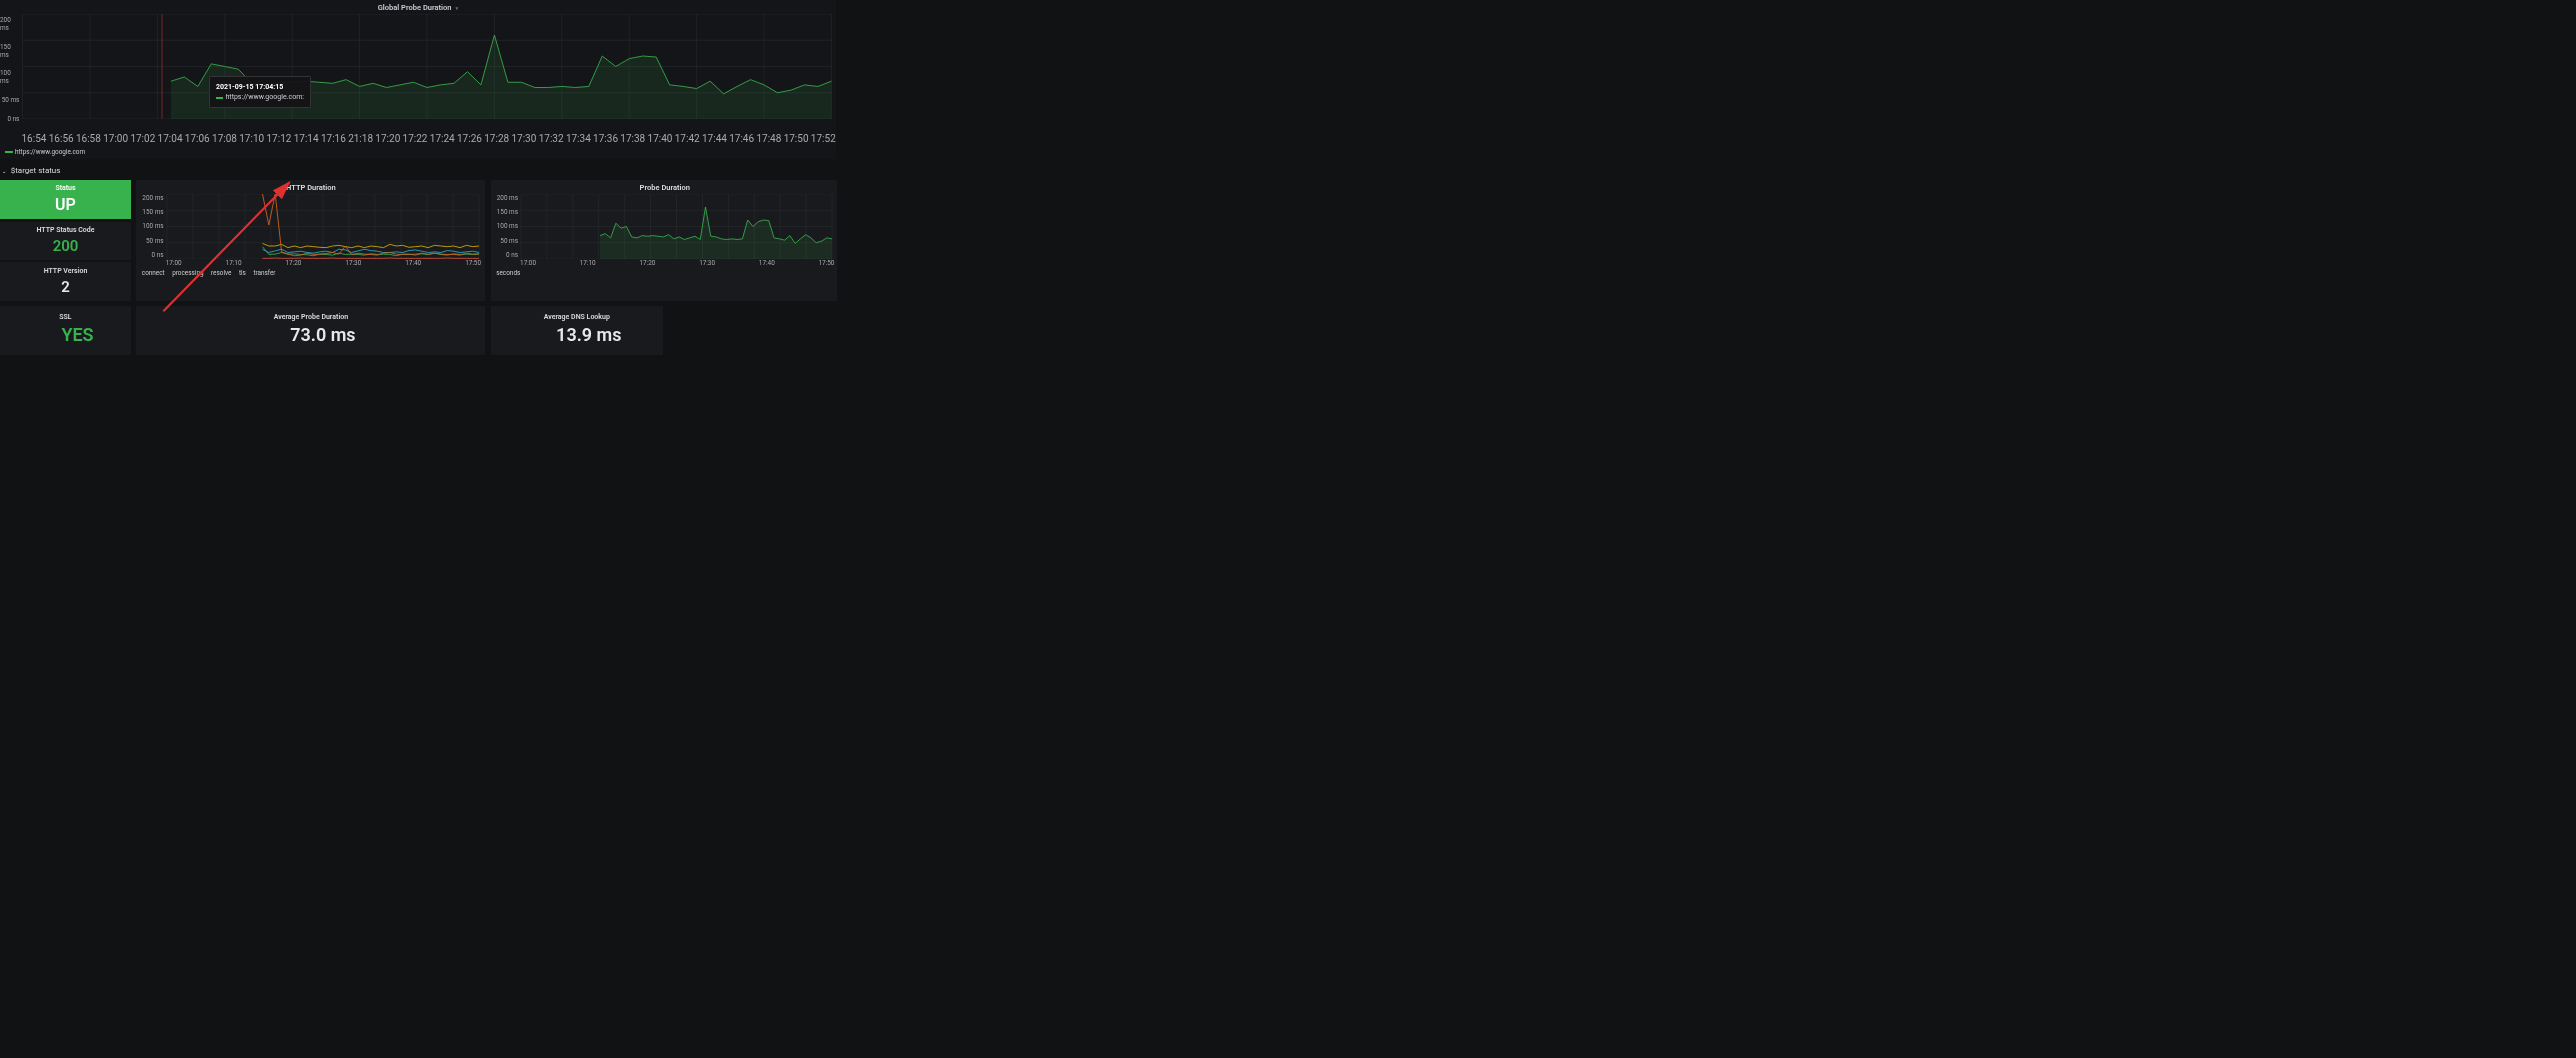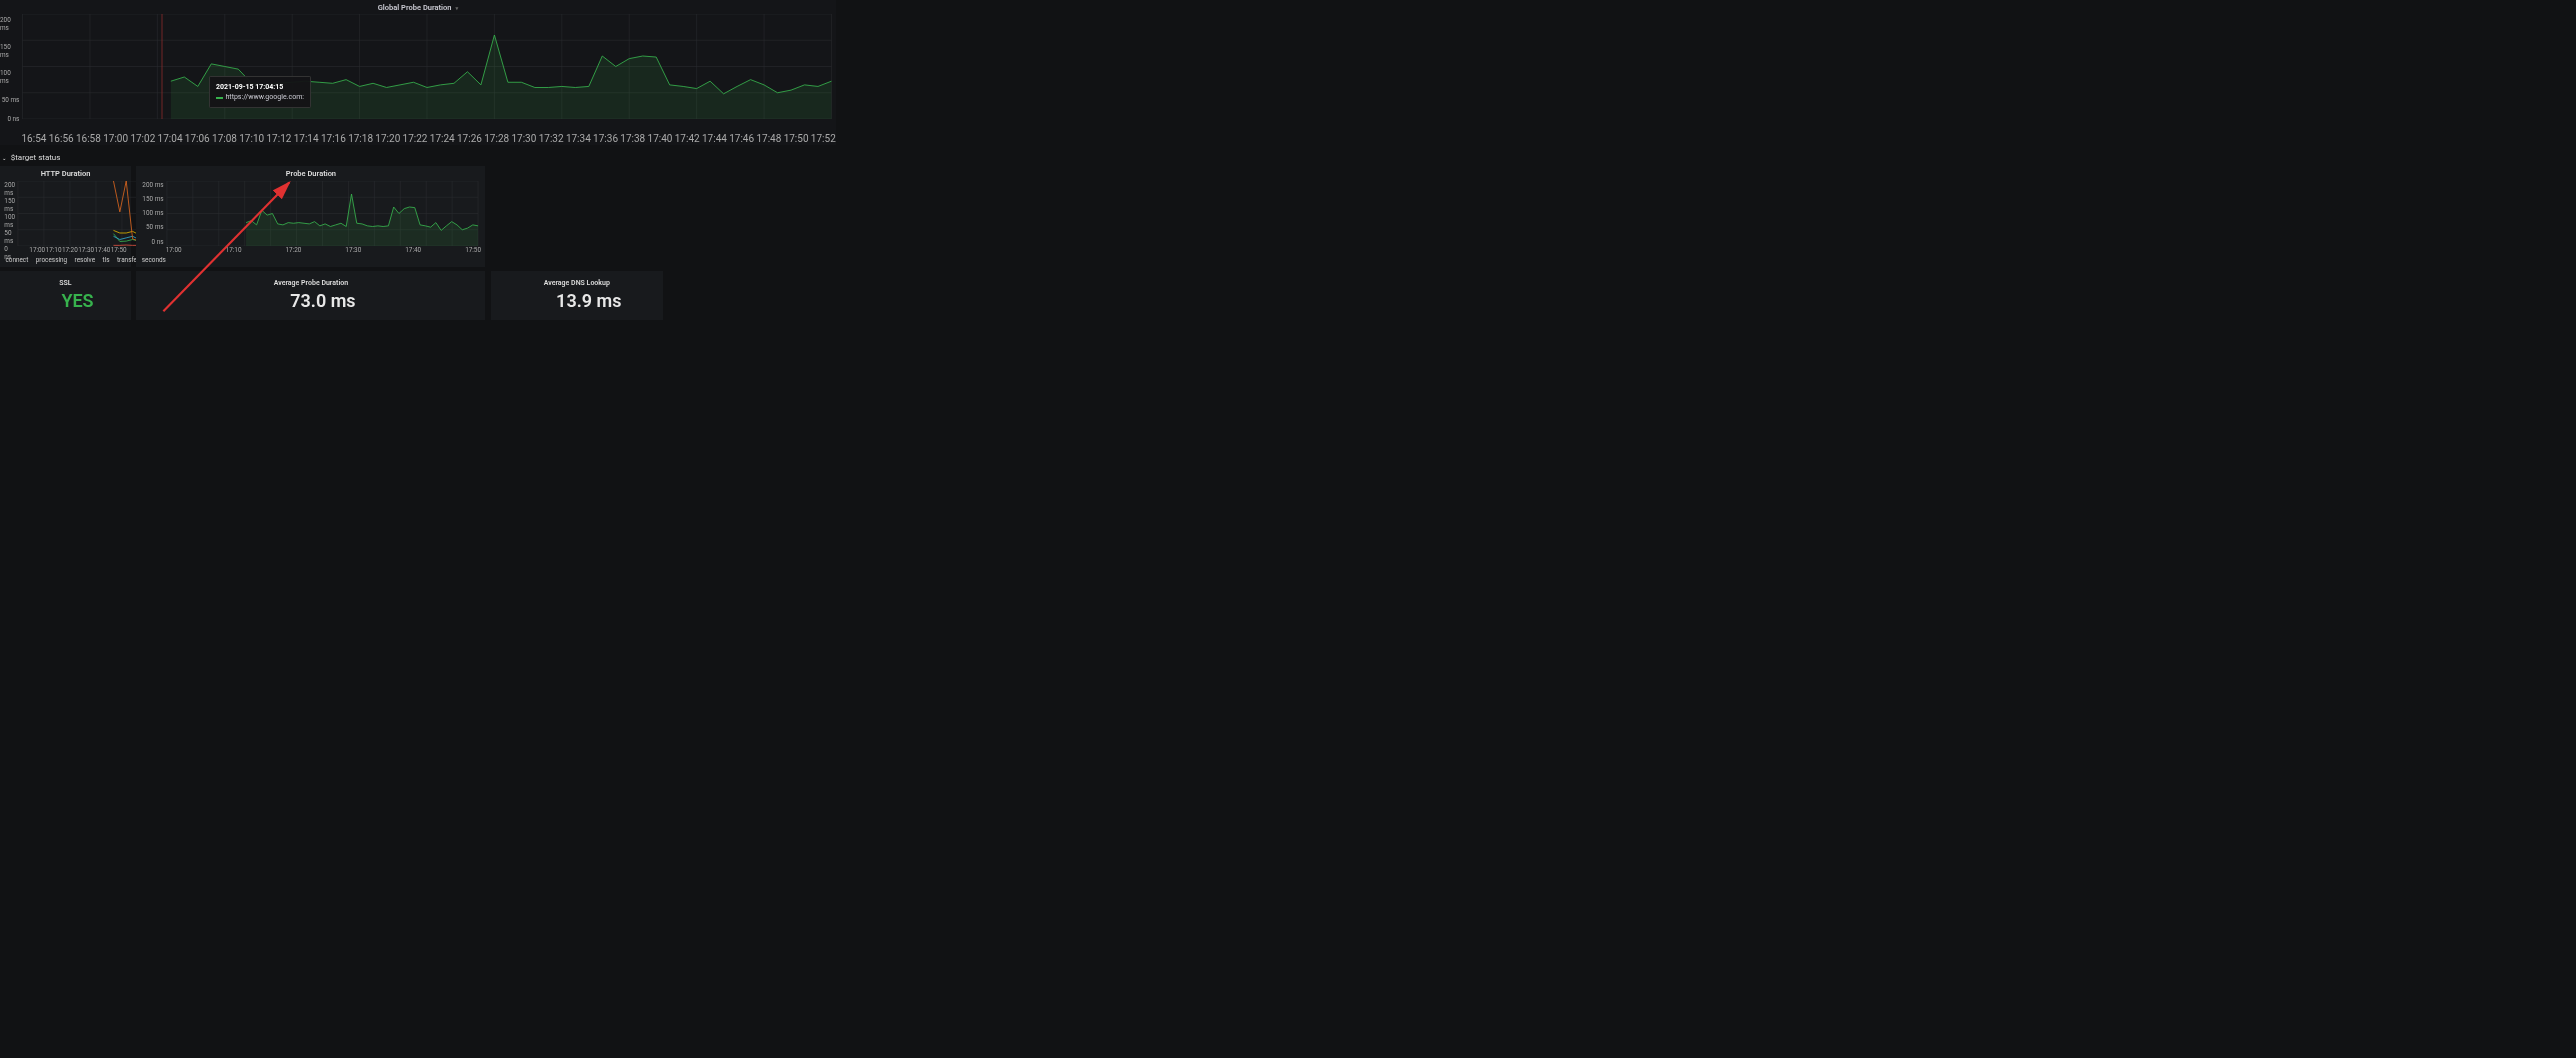--- a/index.html
+++ b/index.html
@@ -206,47 +206,64 @@
       <span>16:58</span>
       <span>17:00</span>
       <span>17:02</span>
       <span>17:04</span>
       <span>17:06</span>
       <span>17:08</span>
       <span>17:10</span>
       <span>17:12</span>
       <span>17:14</span>
       <span>17:16</span>
-      <span>17:18</span>
+      <span>21:18</span>
       <span>17:20</span>
       <span>17:22</span>
       <span>17:24</span>
       <span>17:26</span>
       <span>17:28</span>
       <span>17:30</span>
       <span>17:32</span>
       <span>17:34</span>
       <span>17:36</span>
       <span>17:38</span>
       <span>17:40</span>
       <span>17:42</span>
       <span>17:44</span>
       <span>17:46</span>
       <span>17:48</span>
       <span>17:50</span>
       <span>17:52</span>
     </div>
+  <div class="legend">
+    <span><span class="swatch" style="background:#37b24d"></span><span>https://www.google.com</span></span>
+  </div>
 </div>
 
 <div class="row-header">
   <span class="chev-d">⌄</span>
   <span>$target status</span>
 </div>
 
 <div class="stats-row">
+  <div class="stat-col">
+    <div class="stat-card big-green">
+      <div class="label">Status</div>
+      <div class="value">UP</div>
+    </div>
+    <div class="stat-card">
+      <div class="label">HTTP Status Code</div>
+      <div class="value green">200</div>
+    </div>
+    <div class="stat-card">
+      <div class="label">HTTP Version</div>
+      <div class="value white">2</div>
+    </div>
+  </div>
 
   <div class="mini-panel">
     <div class="mini-title">HTTP Duration</div>
     <div class="mini-plot-wrap">
       <div class="mini-yaxis" id="http-yaxis">
           <span>200 ms</span>
           <span>150 ms</span>
           <span>100 ms</span>
           <span>50 ms</span>
           <span>0 ns</span>

